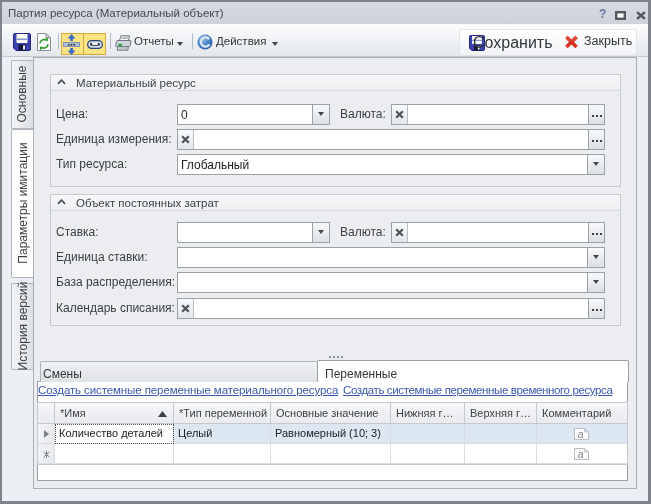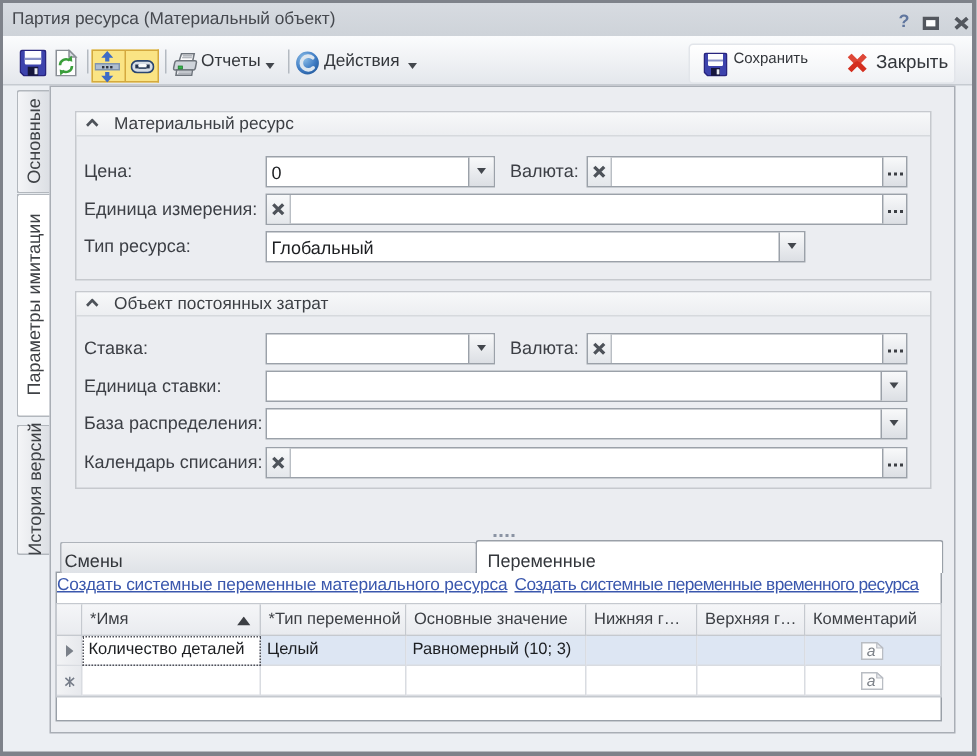--- a/index.html
+++ b/index.html
@@ -135,21 +135,21 @@
     <span class="tbtext" style="left:214px">Действия</span>
     <div class="darrow" style="left:270px"></div>
     <div class="rpanel" style="left:457px;width:178px"></div>
     <svg class="abs" style="left:467px;top:11px" width="16" height="16" viewBox="0 0 16 16">
       <path d="M1.8 0.5 h12.4 a1.3 1.3 0 0 1 1.3 1.3 v12.4 a1.3 1.3 0 0 1 -1.3 1.3 h-11.4 l-2.3 -2.3 v-11.4 a1.3 1.3 0 0 1 1.3 -1.3 z" fill="#3d43ad" stroke="#28247e"></path>
       <path d="M3 1 h10 v7 a1 1 0 0 1 -1 1 h-8 a1 1 0 0 1 -1 -1 z" fill="#fdfdfe"></path>
       <rect x="3" y="4.7" width="10" height="1.3" fill="#8a93c8"></rect>
       <rect x="5" y="10.3" width="6" height="5.2" fill="#16163c"></rect>
       <rect x="8.8" y="11.2" width="1.8" height="3.4" fill="#e8eaf2"></rect>
     </svg>
-    <span class="tbtext" style="left:487px;top:10px;font-size:10px">Сохранить</span>
+    <span class="tbtext" style="left:471px;top:10px;font-size:16px">Сохранить</span>
     <svg class="abs" style="left:562px;top:11px" width="15" height="14" viewBox="0 0 15 14">
       <path d="M1.2 3.2 L3.7 0.8 L7.5 4.6 L11.3 0.8 L13.8 3.2 L10 7 L13.8 10.8 L11.3 13.2 L7.5 9.4 L3.7 13.2 L1.2 10.8 L5 7 z" fill="#d42f1f"></path>
       <path d="M3.7 0.8 L7.5 4.6 L11.3 0.8 L13.8 3.2 L10 7 L7.5 5.6 L5 7 L1.2 3.2 z" fill="#e8604f" opacity="0.5"></path>
     </svg>
     <span class="tbtext" style="left:582px;top:10px;font-size:12.5px">Закрыть</span>
   </div>
 
   <div class="vtab" style="top:58px;height:69px">
       <span class="vtxt" style="margin-left:-29px;margin-top:-8px;">Основные</span>
     </div>
@@ -192,21 +192,21 @@
         <div class="dbtn"></div>
       </div>
     <div class="lbl" style="left:23px;top:75px">Единица измерения:</div>
     <div class="fld" style="left:144px;top:72px;width:428px">
         <div class="xbtn"><svg width="9" height="9" viewBox="0 0 9 9" style="margin-top:5px">
             <path d="M1.2 1.2 L7.8 7.8 M7.8 1.2 L1.2 7.8" stroke="#4e535a" stroke-width="2.2"></path>
           </svg></div>
         <div class="dbtn"></div>
       </div>
     <div class="lbl" style="left:23px;top:100px">Тип ресурса:</div>
-    <div class="fld" style="left:144px;top:97px;width:360px">
+    <div class="fld" style="left:144px;top:97px;width:428px">
         <span class="ftext" style="left:3px">Глобальный</span>
         <div class="cbtn"></div>
       </div>
 
     <div class="lbl" style="left:23px;top:168px">Ставка:</div>
     <div class="fld" style="left:144px;top:165px;width:153px">
         <div class="cbtn"></div>
       </div>
     <div class="lbl" style="left:307px;top:168px">Валюта:</div>
     <div class="fld" style="left:358px;top:165px;width:214px">

